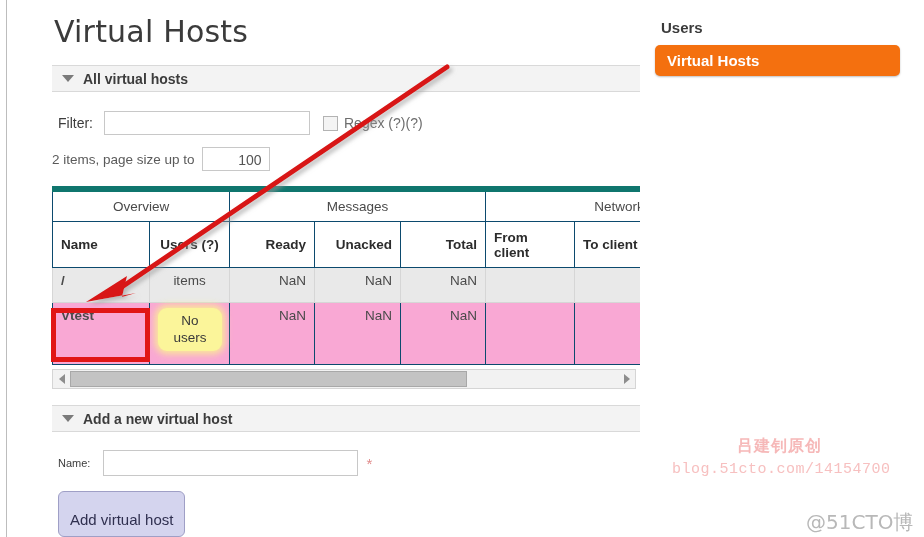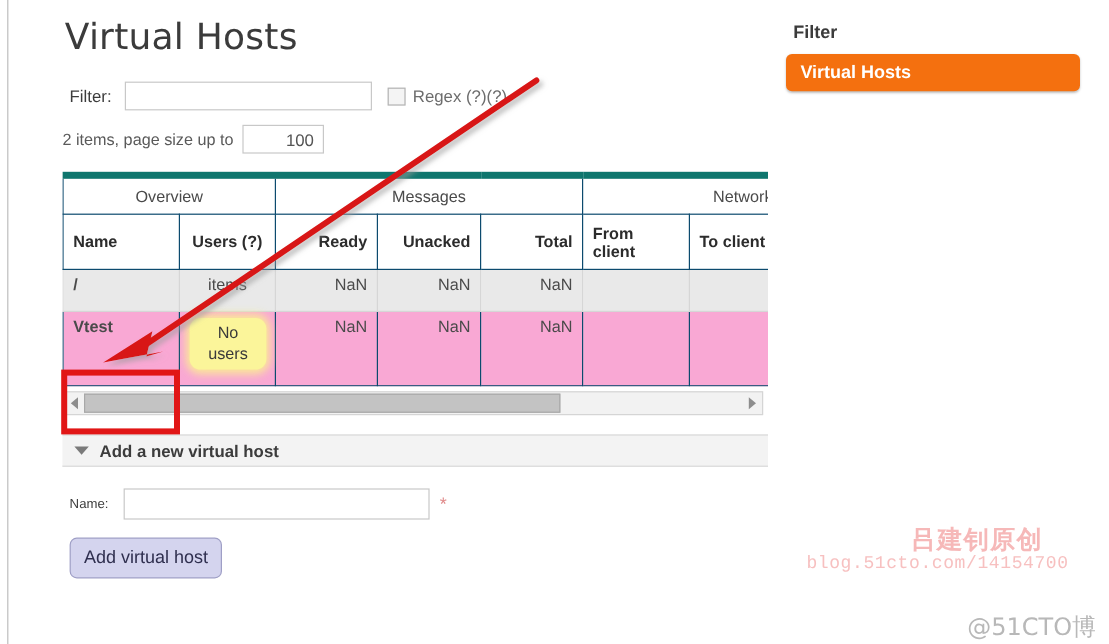--- a/index.html
+++ b/index.html
@@ -204,21 +204,21 @@
   .name-label { font-size: 11px; color: #3c3c3c; margin-right: 13px; }
   .name-input { width: 255px; height: 26px; border: 1px solid #c8c8c8; background: #fff; box-sizing: border-box;}
   .req-star { color: #e08a8a; font-size: 15px; margin-left: 8px; }
   .btn-add {
     margin-top: 15px;
     background: #d4d4ee;
     border: 1px solid #9f9fc6;
     border-radius: 6px;
     color: #2f2f4f;
     font-size: 15px;
-    padding: 7px 11px 8px 11px;
+    padding: 19px 11px 8px 11px;
     font-family: "Liberation Sans", sans-serif;
   }
 
   
   .rightnav {
     position: absolute;
     left: 655px; top: 14px; width: 245px;
   }
   .nav-item {
     font-size: 15px;
@@ -230,22 +230,22 @@
   }
   .nav-item.active {
     background: #f4700f;
     color: #ffffff;
     padding: 7px 0 7px 12px;
     box-shadow: 0 1px 2px rgba(0,0,0,.25);
   }
 
   
   .wm-cn {
-    position: absolute; left: 759px; top: 436px;
-    color: #f6b8b8; font-size: 21px; font-weight: bold;
+    position: absolute; left: 737px; top: 436px;
+    color: #f6b8b8; font-size: 16px; font-weight: bold;
     font-family: "DejaVu Sans", sans-serif;
     letter-spacing: 1px;
   }
   .wm-url {
     position: absolute; left: 672px; top: 461px;
     color: #f7c0c0; font-size: 15px;
     font-family: "Liberation Mono", monospace;
     letter-spacing: .5px;
   }
   .wm-corner {
@@ -270,20 +270,24 @@
 </style>
 </head>
 <body>
 
 <div class="left-rule"></div>
 
 <div class="main">
 
   <div class="page-title">Virtual Hosts</div>
 
+  <div class="section-head">
+    <span class="caret"></span>
+    <span class="label">All virtual hosts</span>
+  </div>
 
   <div class="filter-row">
     <span class="filter-label">Filter:</span>
     <input class="txt-input" type="text" value="" style="">
     <span class="regex-box"></span>
     <span class="regex-label">Regex (?)(?)</span>
   </div>
 
   <div class="pagesize-row">
     <span class="pagesize-text">2 items, page size up to</span>
@@ -361,21 +365,21 @@
     <div class="name-row">
       <span class="name-label">Name:</span>
       <input class="name-input" type="text" value="" style="">
       <span class="req-star">*</span>
     </div>
     <button class="btn-add">Add virtual host</button>
   </div>
 </div>
 
 <div class="rightnav">
-  <div class="nav-item">Filter</div>
+  <div class="nav-item">Users</div>
   <div class="nav-item active">Virtual Hosts</div>
 </div>
 
 <div class="wm-cn">吕建钊原创</div>
 <div class="wm-url">blog.51cto.com/14154700</div>
 <div class="wm-corner">@51CTO博客</div>
 
 <svg class="anno-svg" viewBox="0 0 924 537">
   <defs>
     <filter id="shd" x="-30%" y="-30%" width="180%" height="180%">

